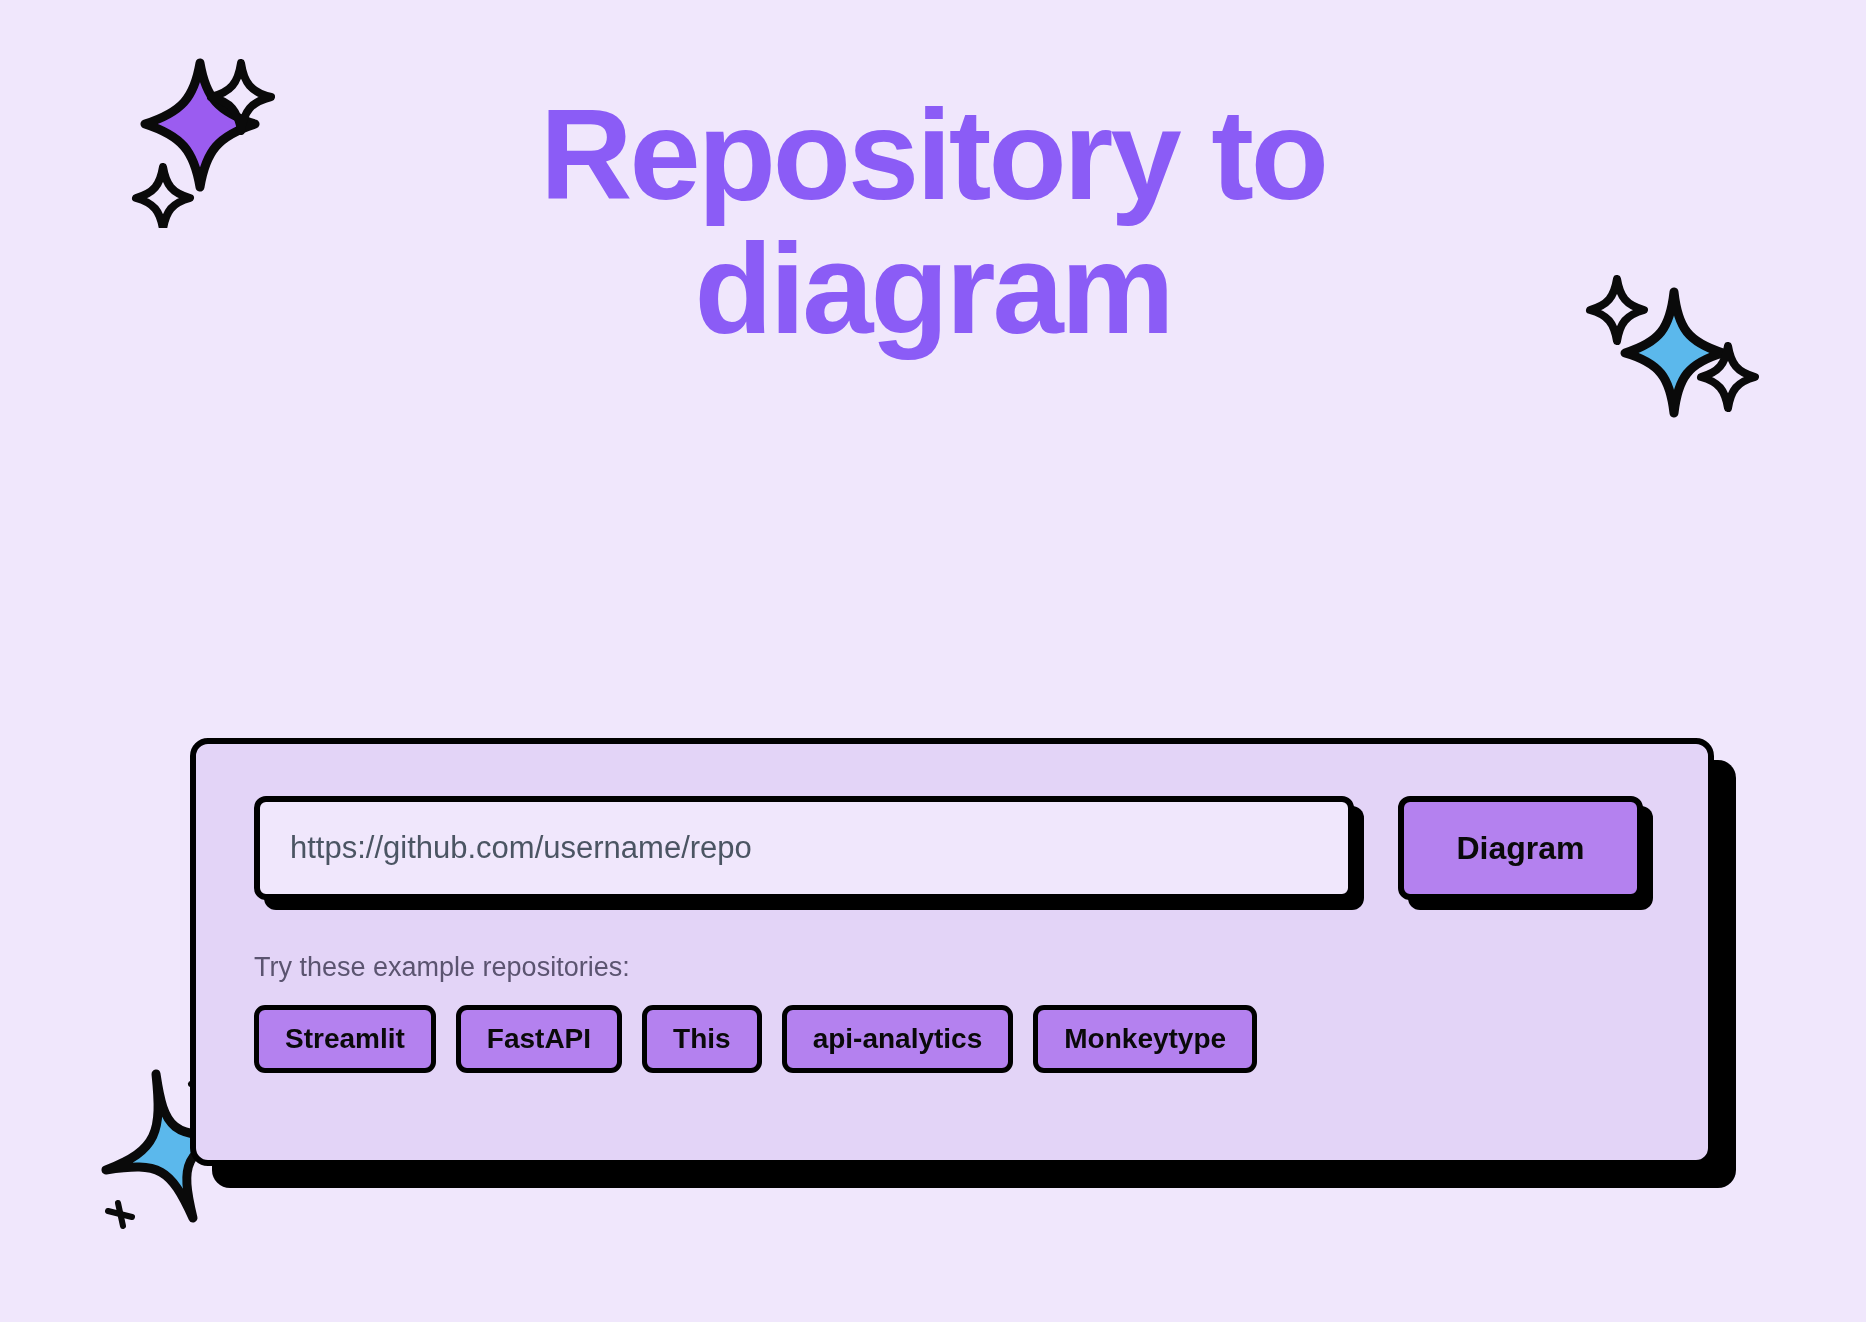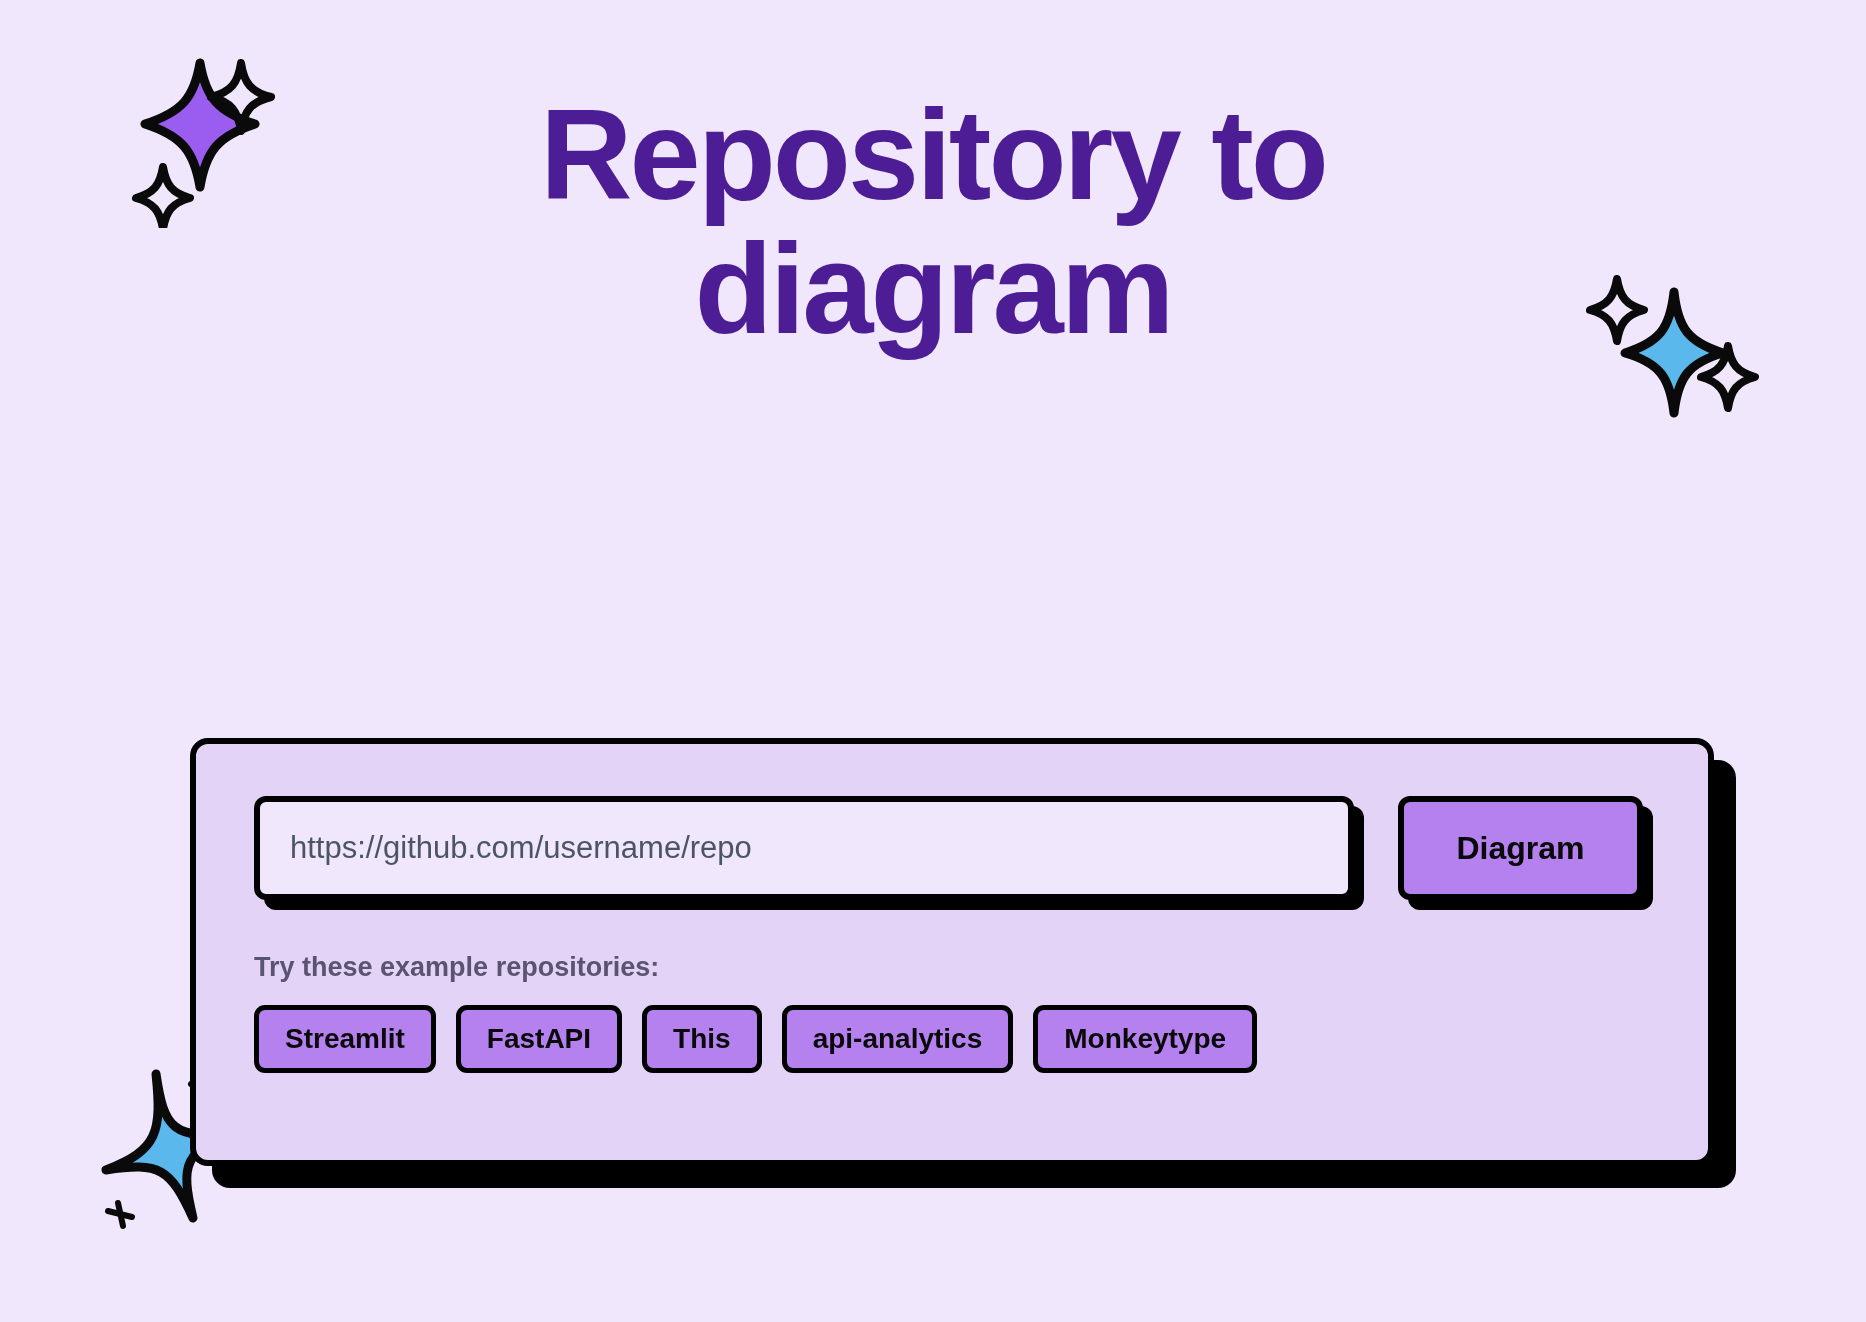--- a/index.html
+++ b/index.html
@@ -32,21 +32,21 @@
     top: 0;
     width: 1866px;
   }
 
   .page-title {
     text-align: center;
     font-size: 128px;
     line-height: 1.05;
     font-weight: 800;
     letter-spacing: -3px;
-    color: #4c1d95;
+    color: #8b5cf6;
     margin-top: 88px;
     font-family: "Liberation Sans", sans-serif;
   }
 
   .subtitle-block {
     text-align: center;
     margin-top: 96px;
     color: #18181b;
   }
   .subtitle-line {
@@ -115,21 +115,20 @@
     color: #0a0a0a;
     cursor: pointer;
     padding: 0 26px;
   }
 
   .examples-label {
     margin-top: 52px;
     font-size: 27px;
     color: #5b5470;
     font-family: "Liberation Sans", sans-serif;
-    font-weight: bold;
   }
 
   .example-buttons {
     margin-top: 22px;
     display: flex;
     gap: 20px;
   }
 
   .example-button {
     height: 68px;

